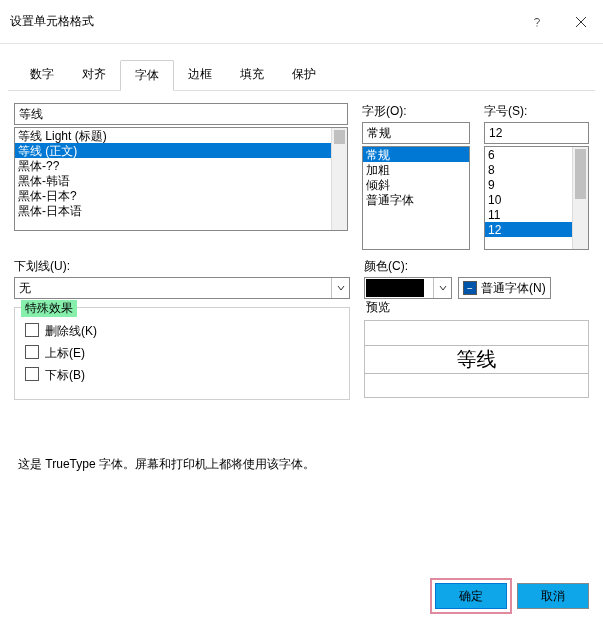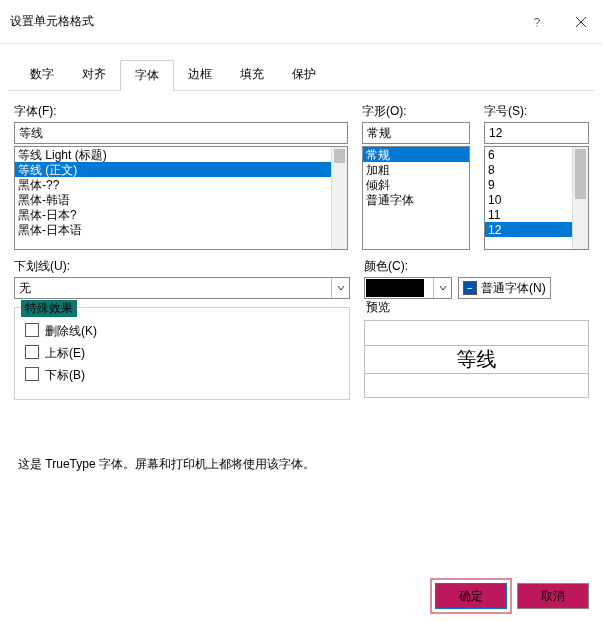--- a/index.html
+++ b/index.html
@@ -28,31 +28,31 @@
 .ucol { flex: 1 0 330px; }
 .ccol { flex: 0 0 225px; }
 .selectwrap { display: flex; gap: 6px; align-items: center; }
 .select { border: 1px solid #888; height: 22px; display: flex; align-items: center; position: relative; }
 .select .caret { width: 18px; text-align: center; border-left: 1px solid #c0c0c0; height: 100%; display: flex; align-items: center; justify-content: center; }
 .select .sval { flex: 1; padding: 0 4px; }
 .swatch { width: 58px; height: 18px; background: #000; margin: 1px; }
 .chkbox { width: 14px; height: 14px; border: 1px solid #555; display: inline-flex; align-items: center; justify-content: center; background: #0055aa; color: #fff; font-size: 10px; }
 .normfont { border:1px solid #888; padding: 2px 4px; display:inline-flex; align-items:center; gap:4px; height:22px; }
 .fieldset { border: 1px solid #d0d0d0; padding: 10px 10px 10px 10px; margin-top: 8px; position: relative; }
-.fieldset .legend { position: absolute; top: -8px; left: 6px; background: #0f766e; padding: 0 4px; font-size: 12px; }
+.fieldset .legend { position: absolute; top: -8px; left: 6px; background: #86efac; padding: 0 4px; font-size: 12px; }
 .row3 { display: flex; gap: 14px; }
 .effectsbox { flex: 1 0 330px; }
 .chk { display: flex; align-items: flex-start; gap: 6px; margin: 5px 0; }
 .chk .box { width: 14px; height: 14px; border: 1px solid #555; }
 .preview { border: 1px solid #c0c0c0; height: 78px; display: flex; flex-direction: column; justify-content: center; align-items: center; }
 .preview .pline { border-top: 1px solid #bbb; width: 100%; }
 .preview .ptxt { font-size: 20px; }
 .desc { margin: 56px 4px 0 4px; font-size: 12px; }
 .footer { position: absolute; bottom: 12px; right: 14px; display: flex; gap: 10px; }
-.btn { min-width: 72px; height: 26px; border: 1px solid #888; background: #be185d; font-size: 12px; font-family: inherit; }
+.btn { min-width: 72px; height: 26px; border: 1px solid #888; background: #0ea5e9; font-size: 12px; font-family: inherit; }
 .btn.highlight { outline: 2px solid #e08aa0; outline-offset: 3px; border: 1px solid #0078d4; }
 .caret svg { width: 8px; height: 8px; }
 .prevhead { font-size: 12px; margin-bottom: 4px; padding-left:2px; }
 .previewwrap { flex: 0 0 225px; }
 </style>
 </head>
 <body>
 
 <div class="titlebar">
   <div class="title">设置单元格格式</div>
@@ -74,21 +74,20 @@
   <div class="tab active">字体</div>
   <div class="tab">边框</div>
   <div class="tab">填充</div>
   <div class="tab">保护</div>
 </div>
 
 <div class="content">
 
   <div class="row1">
     <div class="colF">
-      <div class="lbl">字体(F):</div>
       <input class="txtbox" value="等线" style="">
       <div class="listbox">
         <div class="listinner">
           <div class="listitem">等线 Light (标题)</div>
           <div class="listitem sel">等线 (正文)</div>
           <div class="listitem">黑体-??</div>
           <div class="listitem">黑体-韩语</div>
           <div class="listitem">黑体-日本?</div>
           <div class="listitem">黑体-日本语</div>
         </div>

